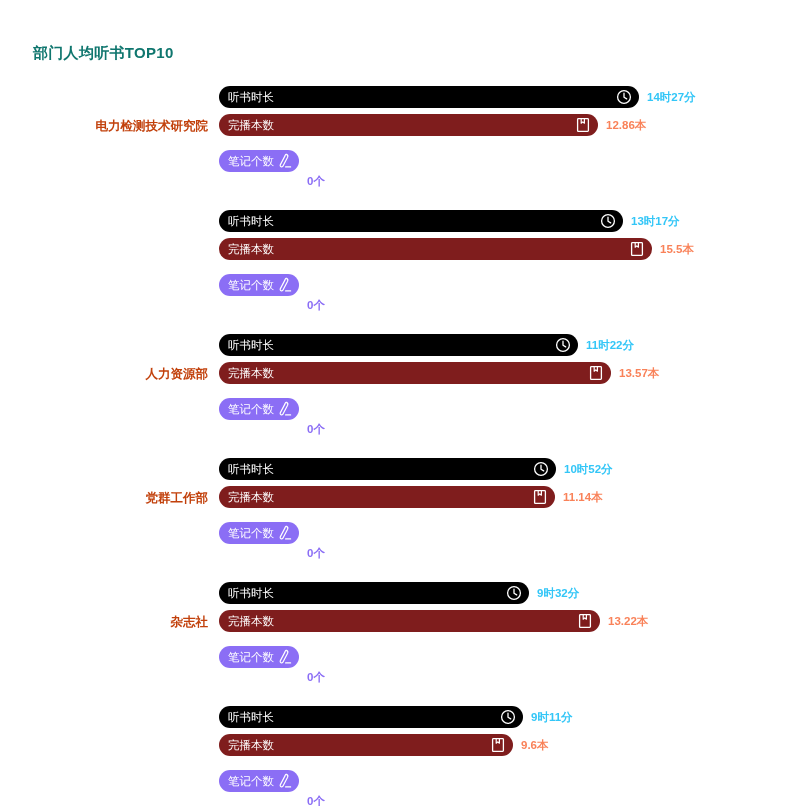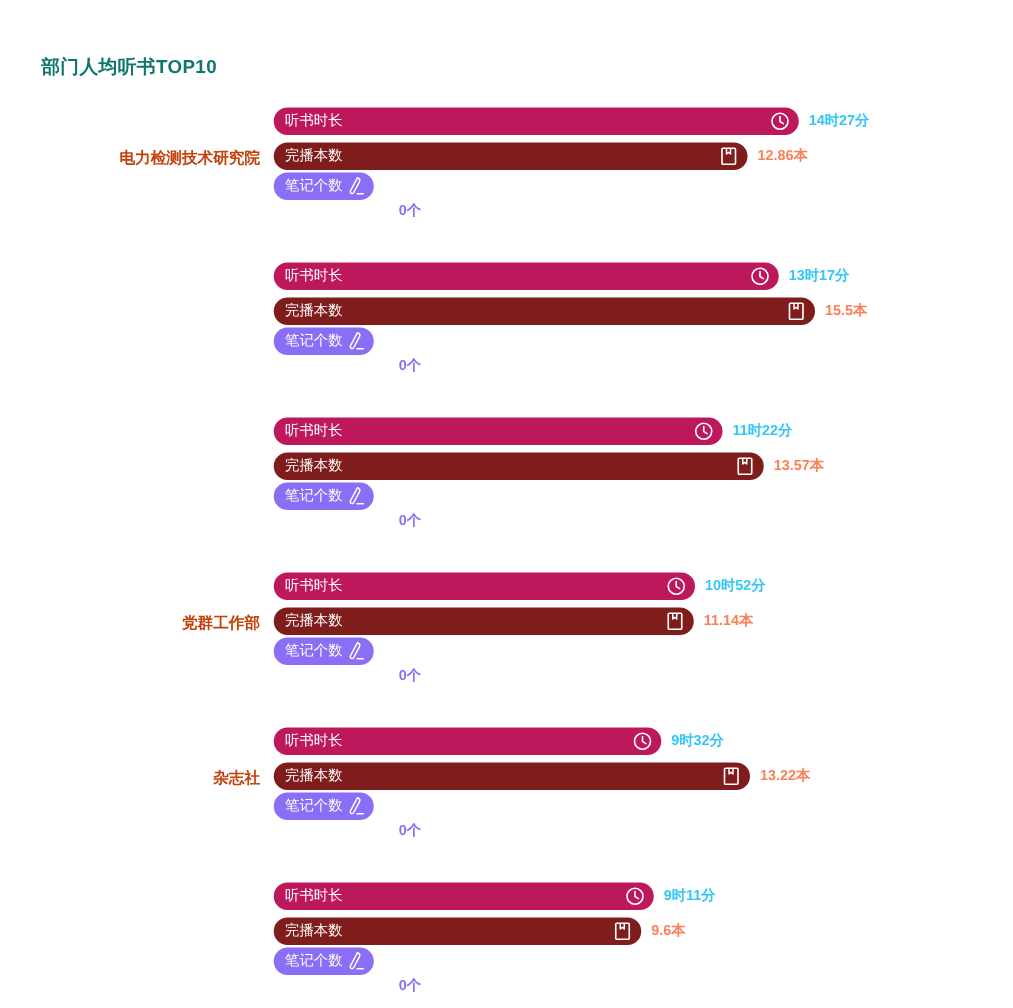--- a/index.html
+++ b/index.html
@@ -40,32 +40,32 @@
   }
   .bar-row{
     position:absolute;
     left:219px;
     height:22px;
     display:flex;
     align-items:center;
   }
   .bar-row.r1{top:10px;}
   .bar-row.r2{top:38px;}
-  .bar-row.r3{top:62px;gap:12px;}
+  .bar-row.r3{top:74px;}
   .bar{
     height:22px;
     border-radius:11px;
     display:flex;
     align-items:center;
     position:relative;
     box-sizing:border-box;
     padding-left:9px;
     padding-right:6px;
   }
-  .bar-blue{background:#be185d;}
+  .bar-blue{background:#000000;}
   .bar-orange{background:#7f1d1d;}
   .bar-purple{background:#8b6ef5;}
   .bar-label{
     font-size:11.5px;
     color:#ffffff;
     font-weight:normal;
     white-space:nowrap;
     line-height:22px;
   }
   .bar-icon{
@@ -166,20 +166,21 @@
             <svg width="18" height="16" viewBox="0 0 18 16">
               <path d="M11.6 1.4 C12.7 2.0 13.1 3.2 12.6 4.3 L8.0 13.0 C7.6 13.8 6.7 14.1 6.0 13.7 C5.2 13.3 5.0 12.4 5.4 11.6 L10.0 2.9 C10.5 1.8 10.6 0.9 11.6 1.4 Z" fill="none" stroke="#ffffff" stroke-width="1.2" stroke-linejoin="round"></path>
               <path d="M10.6 13.9 L15.6 13.9" fill="none" stroke="#ffffff" stroke-width="1.2" stroke-linecap="round"></path>
             </svg>
           </span>
         </div>
         <span class="bar-value v-purple">0个</span>
       </div>
     </div>
     <div class="group">
+      <div class="dept-label">人力资源部</div>
       <div class="bar-row r1">
         <div class="bar bar-blue" style="width:359px">
           <span class="bar-label">听书时长</span>
           <span class="bar-icon">
             <svg width="16" height="16" viewBox="0 0 16 16">
               <circle cx="8" cy="8" r="6.4" fill="none" stroke="#ffffff" stroke-width="1.3"></circle>
               <path d="M8 4.2 L8 8.2 L10.7 9.9" fill="none" stroke="#ffffff" stroke-width="1.3" stroke-linecap="round" stroke-linejoin="round"></path>
             </svg>
           </span>
         </div>

